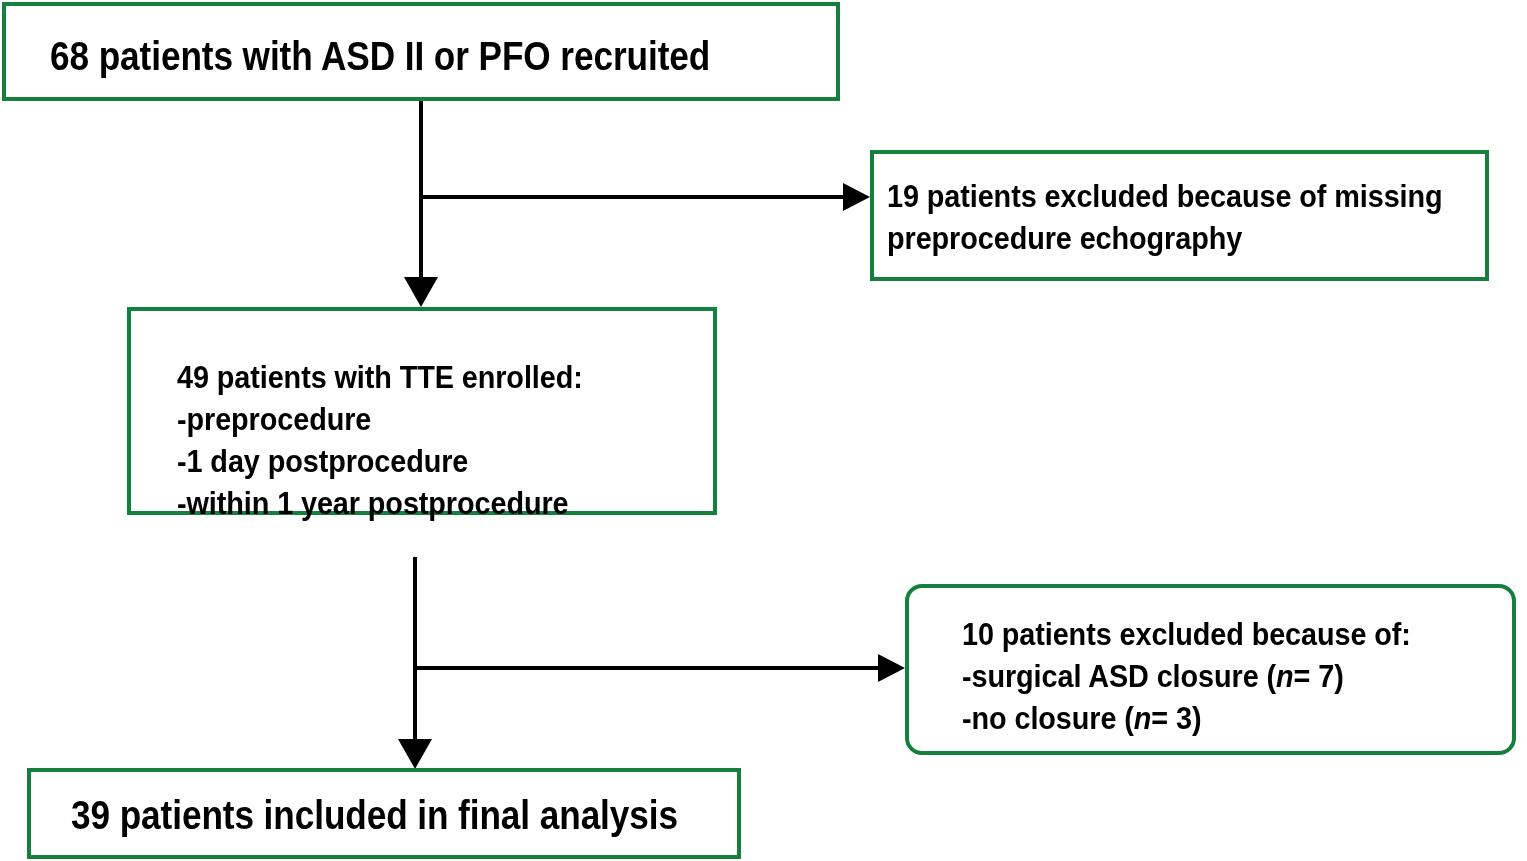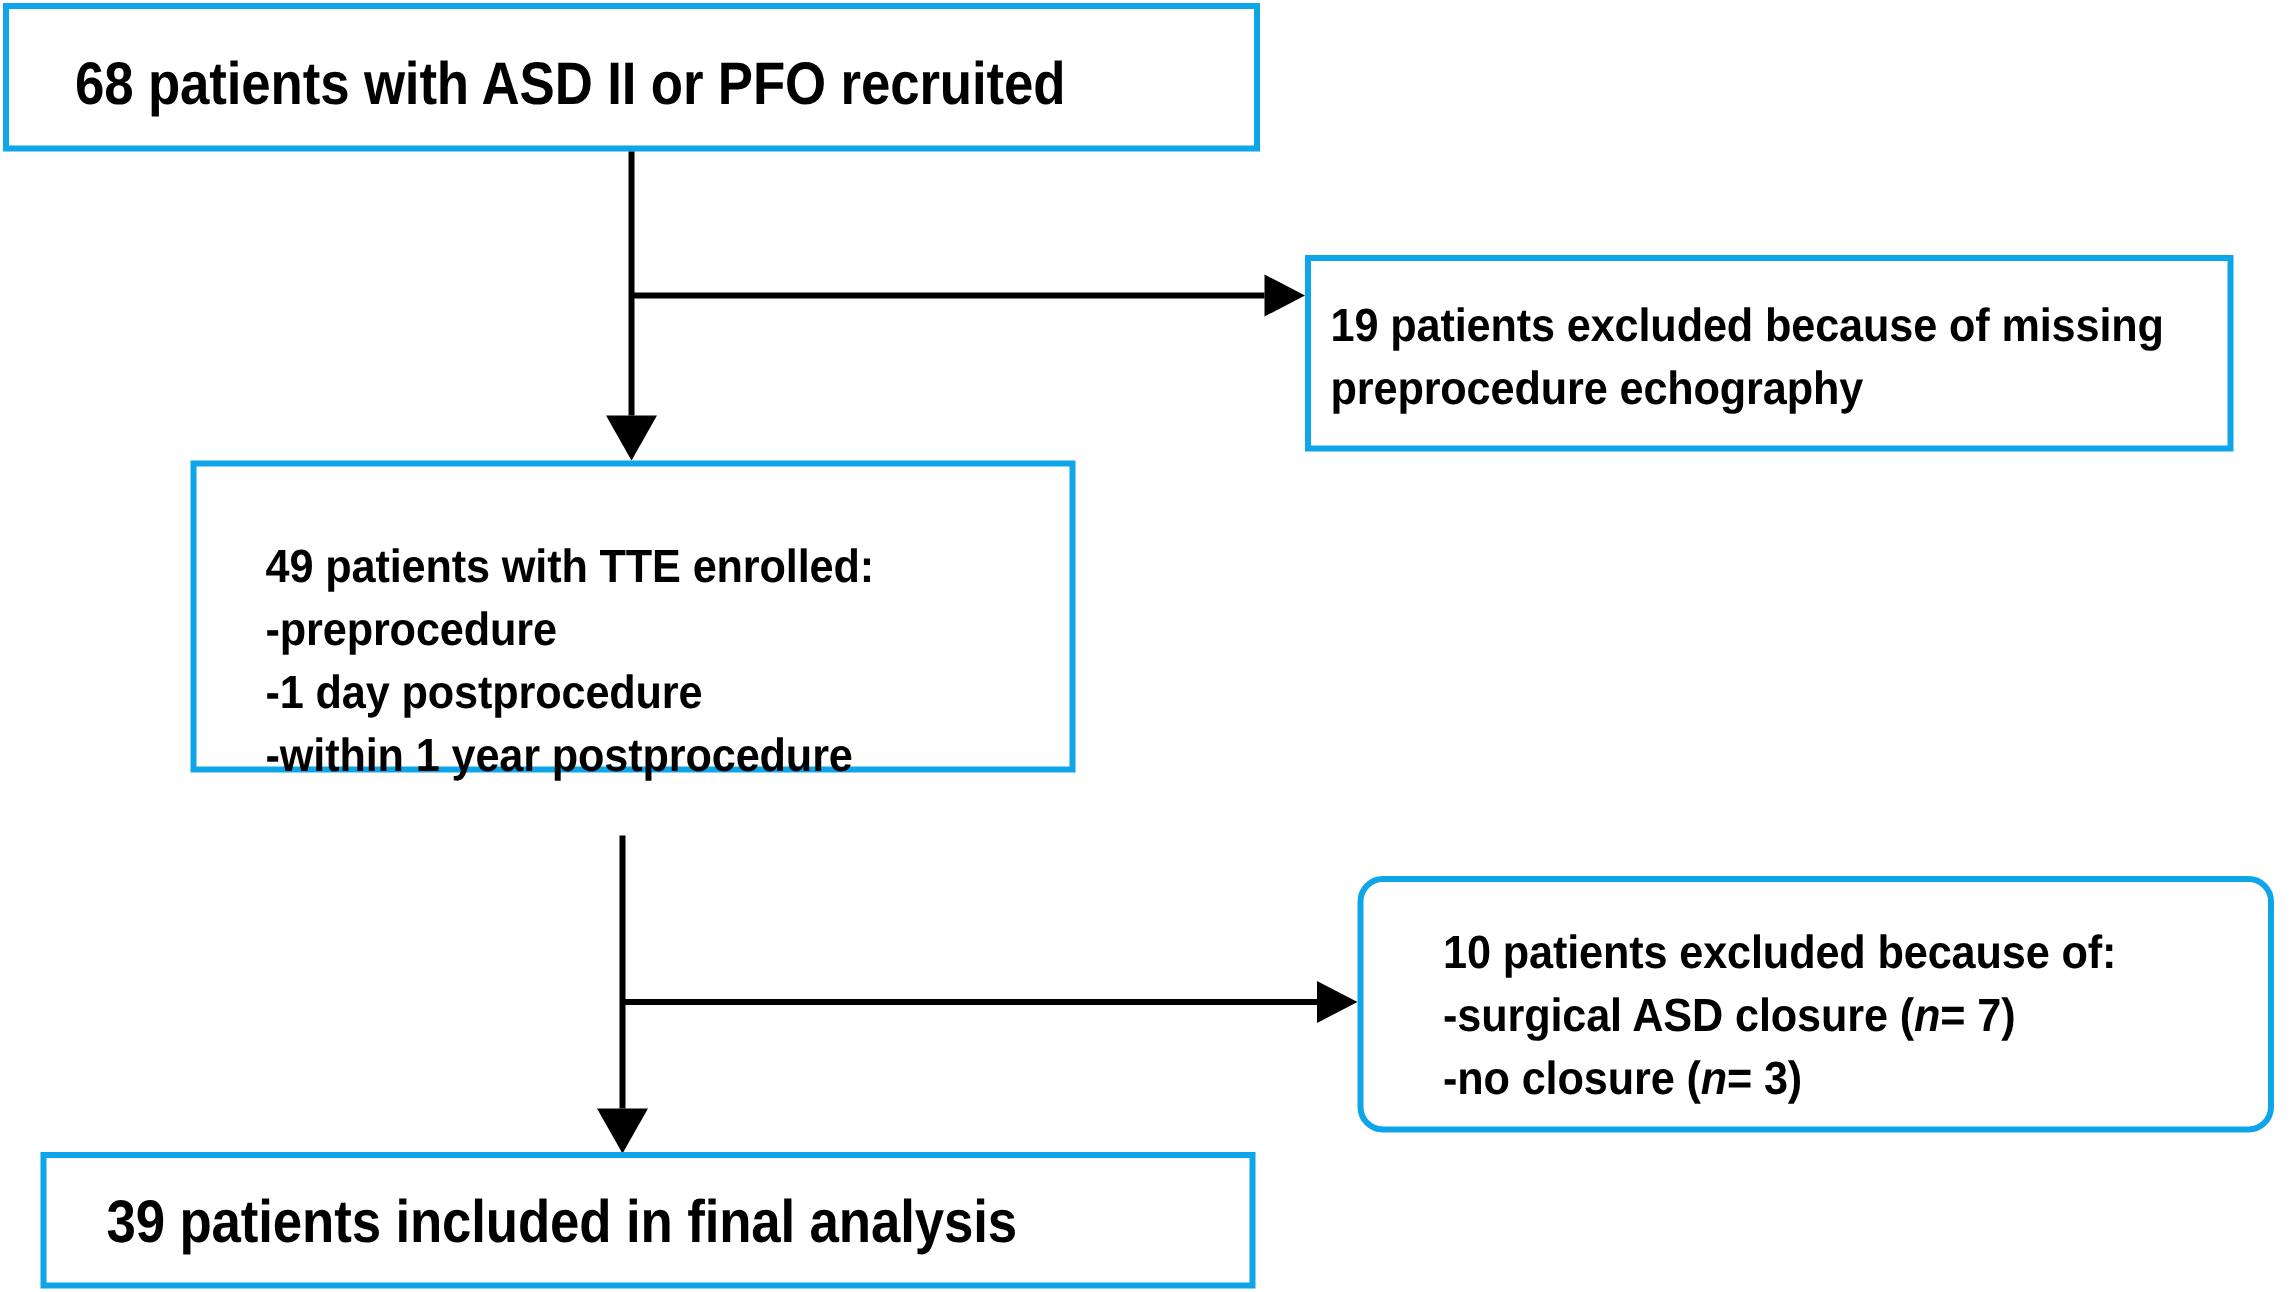--- a/index.html
+++ b/index.html
@@ -11,21 +11,21 @@
     position: relative;
     width: 1527px;
     height: 861px;
     background: #ffffff;
     overflow: hidden;
     font-family: "Liberation Sans", sans-serif;
   }
   .node-box {
     position: absolute;
     box-sizing: border-box;
-    border: 4px solid #0ea5e9;
+    border: 4px solid #15803d;
     background: #ffffff;
   }
   .node-text {
     position: absolute;
     color: #000000;
     font-weight: bold;
     white-space: pre;
     line-height: 42px;
     letter-spacing: -0.1px;
   }
@@ -81,21 +81,21 @@
   <div class="node-box" style="left:2px; top:2px; width:838px; height:99px;">
     <div class="node-text big" style="left:44px; top:27px;">68 patients with ASD II or PFO recruited</div>
   </div>
 
   <div class="line-v" style="left:419px; top:101px; height:176px;"></div>
   <div class="arrow-down" style="left:404px; top:277px;"></div>
 
   <div class="line-h" style="left:421px; top:195px; width:422px;"></div>
   <div class="arrow-right" style="left:843px; top:183px;"></div>
 
-  <div class="node-box" style="left:870px; top:150px; width:619px; height:131px;margin-top:20px;">
+  <div class="node-box" style="left:870px; top:150px; width:619px; height:131px;">
     <div class="node-text body" style="left:13px; top:22px;">19 patients excluded because of missing</div>
     <div class="node-text body" style="left:13px; top:64px;">preprocedure echography</div>
   </div>
 
   <div class="node-box" style="left:127px; top:307px; width:590px; height:208px;">
     <div class="node-text body" style="left:46px; top:46px;">49 patients with TTE enrolled:</div>
     <div class="node-text body" style="left:46px; top:88px;">-preprocedure</div>
     <div class="node-text body" style="left:46px; top:130px;">-1 day postprocedure</div>
     <div class="node-text body" style="left:46px; top:172px;">-within 1 year postprocedure</div>
   </div>
@@ -105,17 +105,17 @@
 
   <div class="line-h" style="left:415px; top:666px; width:463px;"></div>
   <div class="arrow-right" style="left:878px; top:654px;"></div>
 
   <div class="node-box" style="left:905px; top:584px; width:611px; height:171px;border-radius:17px;">
     <div class="node-text body" style="left:53px; top:26px;">10 patients excluded because of:</div>
     <div class="node-text body" style="left:53px; top:68px;"><span>-surgical ASD closure (</span><span class="ital">n</span><span>= 7)</span></div>
     <div class="node-text body" style="left:53px; top:110px;"><span>-no closure (</span><span class="ital">n</span><span>= 3)</span></div>
   </div>
 
-  <div class="node-box" style="left:27px; top:768px; width:810px; height:91px;">
+  <div class="node-box" style="left:27px; top:768px; width:714px; height:91px;">
     <div class="node-text big" style="left:40px; top:20px;">39 patients included in final analysis</div>
   </div>
 
 </div>
 
 </body></html>

